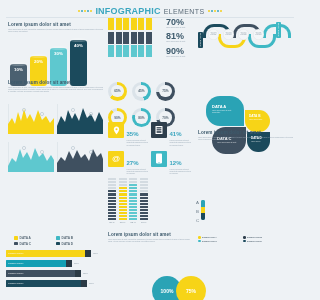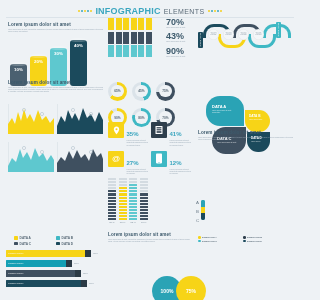--- a/index.html
+++ b/index.html
@@ -233,21 +233,21 @@
         </div>
       </div>
     </div>
 
   <div class="blk" style="left:166px;top:18px;width:28px;" id="pctlist">
       <div class="pctrow">
         <div class="n">70%</div>
         <div class="lorem">Lorem ipsum dolor sit amet</div>
       </div>
       <div class="pctrow">
-        <div class="n">43%</div>
+        <div class="n">81%</div>
         <div class="lorem">Lorem ipsum dolor sit amet</div>
       </div>
       <div class="pctrow">
         <div class="n">90%</div>
         <div class="lorem">Lorem ipsum dolor sit amet</div>
       </div>
     </div>
 
   <div class="blk tl" style="left:198px;top:22px;">
     <div class="tltag" style="left:0;top:10px;background:#1b4a5c;">

